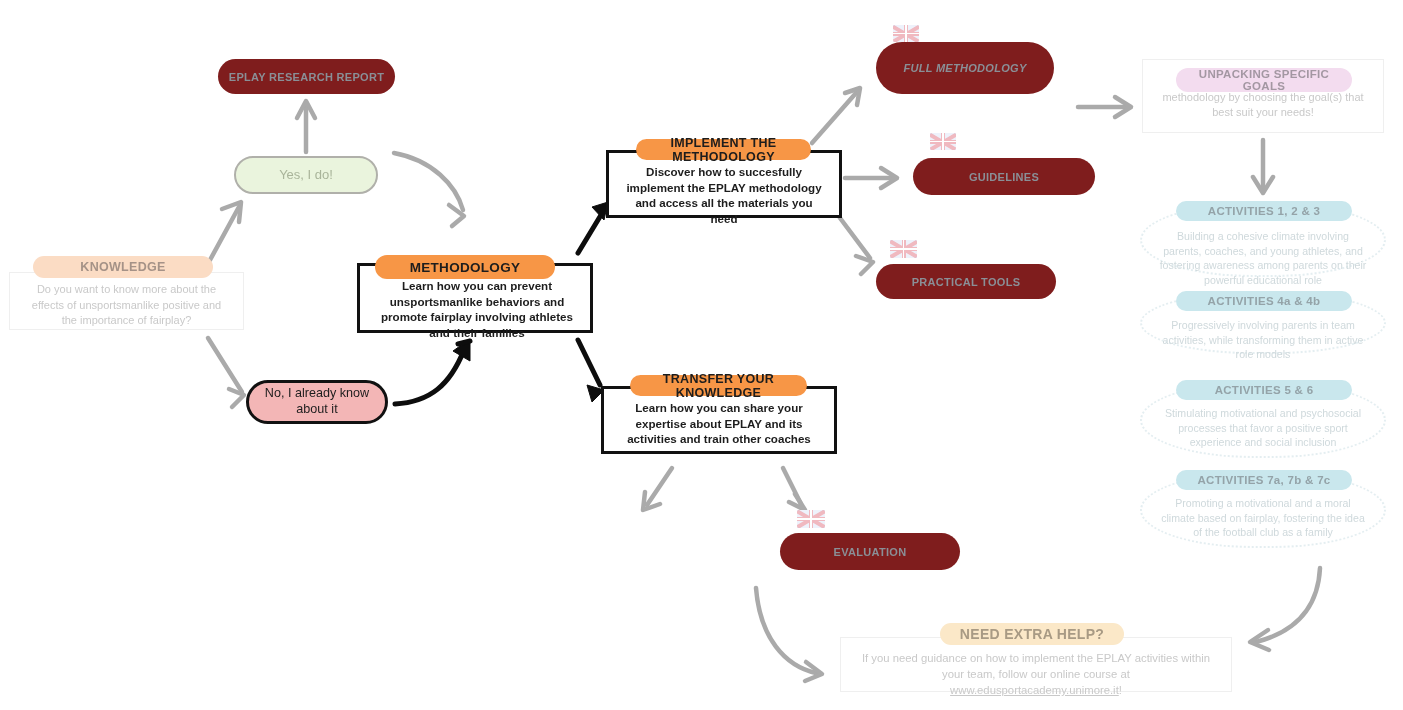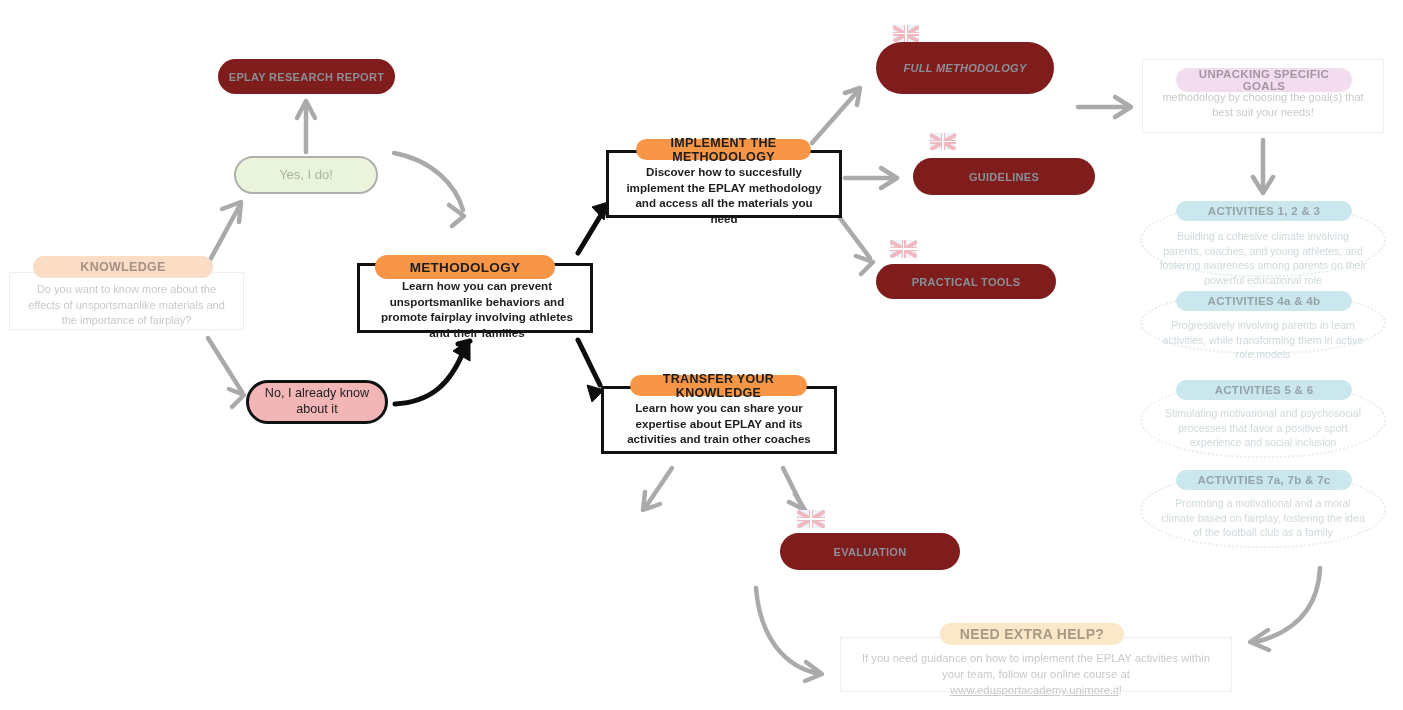--- a/index.html
+++ b/index.html
@@ -175,21 +175,21 @@
 
   <div class="abs btn-choice btn-yes" style="left:234px;top:156px;width:144px;height:38px;justify-content:center;">
     <span>Yes, I do!</span>
   </div>
 
   <div class="abs btn-choice btn-no" style="left:246px;top:380px;width:142px;height:44px;">
     <span style="padding:0 10px;">No, I already know about it</span>
   </div>
 
   <div class="abs card-faint" style="left:9px;top:272px;width:235px;height:58px;">
-    <div class="body" style="padding-top:9px;">Do you want to know more about the effects of unsportsmanlike materials and the importance of fairplay?</div>
+    <div class="body" style="padding-top:9px;">Do you want to know more about the effects of unsportsmanlike positive and the importance of fairplay?</div>
   </div>
   <div class="abs pill pill-peach" style="left:33px;top:256px;width:180px;height:22px;">
     <span>KNOWLEDGE</span>
   </div>
 
   <div class="abs card-black" style="left:357px;top:263px;width:236px;height:70px;">
     <div class="body" style="padding-top:12px;padding-left:16px;">Learn how you can prevent unsportsmanlike behaviors and promote fairplay involving athletes and their families</div>
   </div>
   <div class="abs pill pill-orange" style="left:375px;top:255px;width:180px;height:24px;font-size:13.5px;">
     <span>METHODOLOGY</span>

